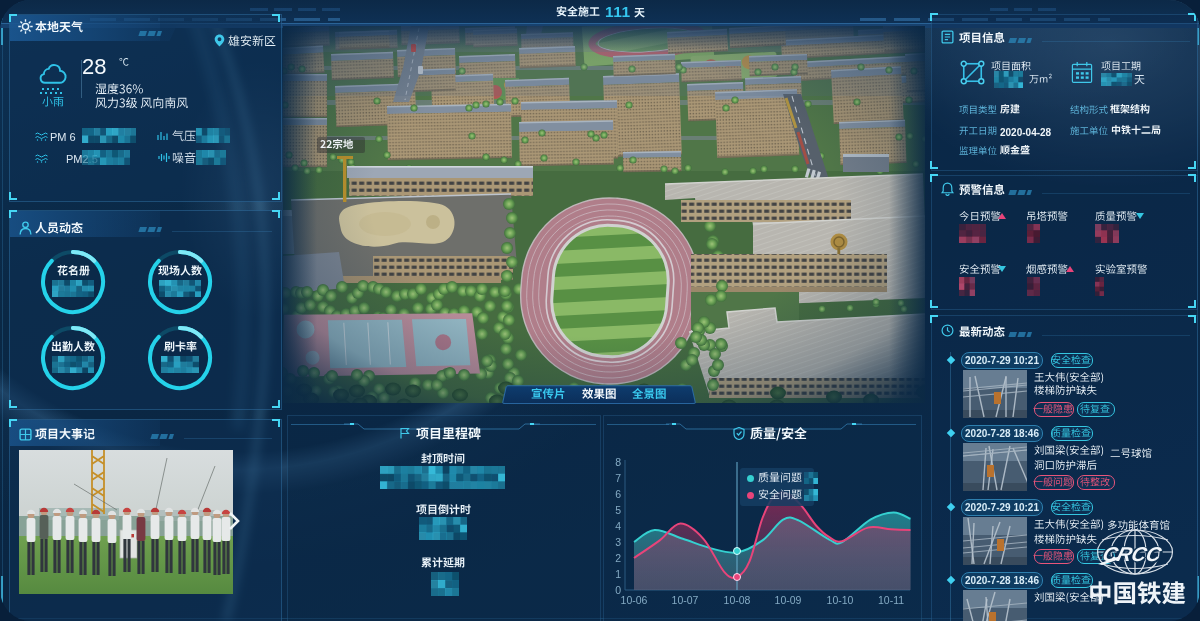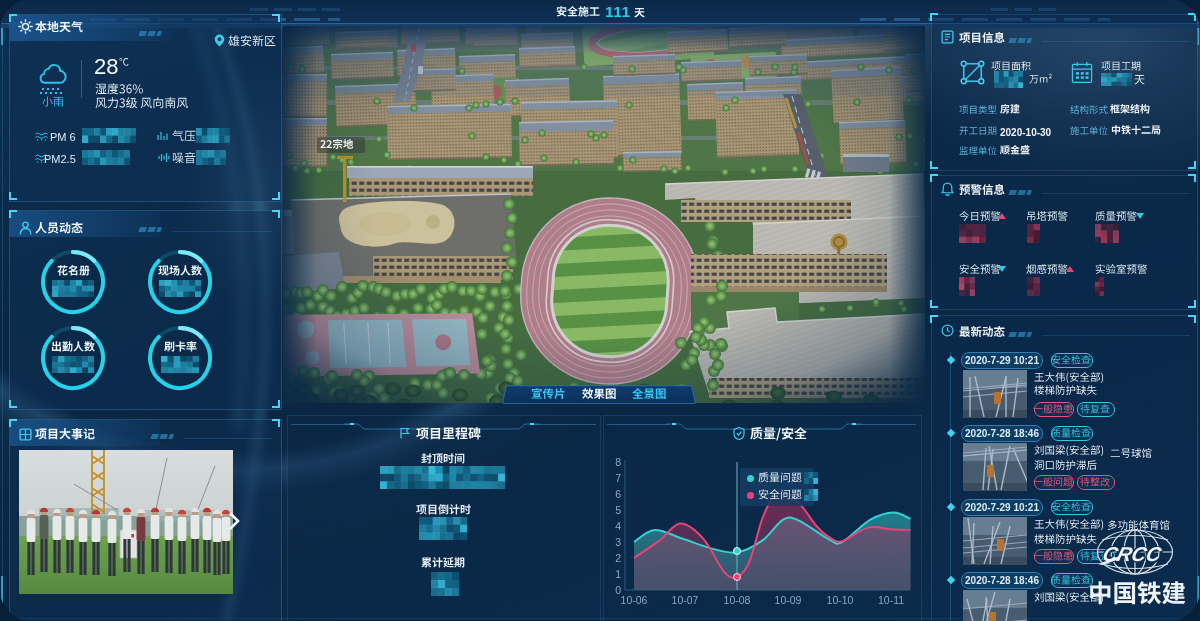--- a/index.html
+++ b/index.html
@@ -846,21 +846,21 @@
     </svg>
 <svg style="position:absolute;left:37px;top:59px" width="30" height="28" viewBox="0 0 40 38">
 <path d="M31 16 a8 8 0 0 0 -15.5 -2.6 A7 7 0 0 0 9 20.5 a6 6 0 0 0 1.5 11.8 h19 a8 8 0 0 0 1.5 -16.3 z" fill="none" stroke="#2fc2e8" stroke-width="2.6"></path>
     </svg>
 <div style="position:absolute;left:42px;top:88px;width:20px;height:2px;background:repeating-linear-gradient(90deg,#2fc2e8 0 2px,rgba(0,0,0,0) 2px 5px)"></div>
 <div style="position:absolute;left:40px;top:92px;width:24px;height:2px;background:repeating-linear-gradient(90deg,#2fc2e8 0 2px,rgba(0,0,0,0) 2px 5px)"></div>
 <svg style="position:absolute;left:42.0px;top:96.0px;overflow:visible" width="2" height="2">
       <path transform="translate(0,9.5)" fill="#2fc2e8" d="M5.1 -9.1V-0.3C5.1 -0 5 0 4.8 0C4.6 0 3.8 0.1 3 0C3.1 0.3 3.3 0.6 3.3 0.9C4.3 0.9 5 0.9 5.4 0.7C5.8 0.6 6 0.3 6 -0.3V-9.1ZM7.8 -6.3C8.7 -4.7 9.6 -2.6 9.8 -1.3L10.7 -1.7C10.4 -3 9.5 -5 8.5 -6.6ZM2.2 -6.5C1.9 -5 1.3 -3.1 0.4 -2C0.6 -1.9 0.9 -1.7 1.1 -1.5C2.1 -2.7 2.8 -4.7 3.1 -6.3Z M13.3 -4.4C14 -4 14.8 -3.5 15.2 -3.1L15.7 -3.6C15.3 -4 14.4 -4.5 13.8 -4.9ZM13.2 -2.2C13.9 -1.8 14.8 -1.2 15.2 -0.8L15.7 -1.4C15.2 -1.7 14.4 -2.3 13.7 -2.7ZM17.3 -4.4C18 -4 18.8 -3.5 19.3 -3.1L19.8 -3.7C19.3 -4 18.4 -4.5 17.8 -4.9ZM17.1 -2.3C17.8 -1.8 18.7 -1.2 19.2 -0.9L19.7 -1.4C19.2 -1.8 18.3 -2.3 17.6 -2.7ZM11.6 -8.5V-7.7H16V-6.3H12.1V0.9H12.9V-5.5H16V0.7H16.9V-5.5H20.1V-0.2C20.1 0 20.1 0 19.9 0.1C19.7 0.1 19 0.1 18.3 0C18.4 0.3 18.6 0.6 18.6 0.8C19.5 0.8 20.1 0.8 20.5 0.7C20.8 0.5 20.9 0.3 20.9 -0.2V-6.3H16.9V-7.7H21.4V-8.5Z"></path>
     </svg>
 <div style="position:absolute;left:81px;top:60px;width:1px;height:38px;background:rgba(120,180,220,0.35)"></div>
-<div style="position:absolute;left:94px;top:55px;font:400 22px/24px 'Liberation Sans',sans-serif;color:#f5fafd;white-space:nowrap">28</div>
+<div style="position:absolute;left:82px;top:55px;font:400 22px/24px 'Liberation Sans',sans-serif;color:#f5fafd;white-space:nowrap">28</div>
 <svg style="position:absolute;left:119.0px;top:57.0px;overflow:visible" width="2" height="2">
       <path transform="translate(0,8.6)" fill="#d8e8f2" d="M1.9 -4.8C2.6 -4.8 3.3 -5.3 3.3 -6.2C3.3 -7.1 2.6 -7.6 1.9 -7.6C1.1 -7.6 0.5 -7.1 0.5 -6.2C0.5 -5.3 1.1 -4.8 1.9 -4.8ZM1.9 -5.3C1.4 -5.3 1 -5.7 1 -6.2C1 -6.7 1.4 -7.1 1.9 -7.1C2.4 -7.1 2.7 -6.7 2.7 -6.2C2.7 -5.7 2.4 -5.3 1.9 -5.3ZM7.4 0.1C8.3 0.1 9 -0.2 9.6 -0.9L9 -1.5C8.6 -1 8.1 -0.7 7.4 -0.7C6 -0.7 5.1 -1.9 5.1 -3.7C5.1 -5.5 6 -6.6 7.4 -6.6C8 -6.6 8.5 -6.4 8.9 -6L9.4 -6.5C9 -7 8.3 -7.5 7.4 -7.5C5.5 -7.5 4.1 -6 4.1 -3.6C4.1 -1.3 5.5 0.1 7.4 0.1Z"></path>
     </svg>
 <svg style="position:absolute;left:95.0px;top:83.0px;overflow:visible" width="2" height="2">
       <path transform="translate(0,10.3)" fill="#e4eef6" d="M5.2 -6.9H9.8V-5.7H5.2ZM5.2 -8.8H9.8V-7.6H5.2ZM4.3 -9.6V-4.9H10.7V-9.6ZM3.8 -3.6C4.3 -2.7 4.7 -1.5 4.9 -0.8L5.7 -1.1C5.5 -1.8 5.1 -3 4.6 -3.8ZM10.4 -3.9C10.2 -3 9.6 -1.8 9.2 -1L9.9 -0.8C10.3 -1.5 10.9 -2.7 11.3 -3.6ZM1.1 -9.3C1.9 -8.9 2.7 -8.4 3.2 -8L3.7 -8.7C3.3 -9.1 2.4 -9.6 1.6 -9.9ZM0.5 -6.1C1.2 -5.8 2.1 -5.2 2.6 -4.8L3.1 -5.5C2.6 -6 1.7 -6.5 1 -6.8ZM0.8 0.2 1.6 0.7C2.1 -0.4 2.8 -1.9 3.3 -3.2L2.6 -3.7C2 -2.3 1.3 -0.7 0.8 0.2ZM8.1 -4.5V-0.2H6.9V-4.5H6V-0.2H3.1V0.6H11.5V-0.2H8.9V-4.5Z M16.6 -7.7V-6.7H14.7V-5.9H16.6V-3.9H21.3V-5.9H23.2V-6.7H21.3V-7.7H20.4V-6.7H17.5V-7.7ZM20.4 -5.9V-4.7H17.5V-5.9ZM21.1 -2.4C20.6 -1.8 19.8 -1.3 18.9 -0.9C18.1 -1.3 17.4 -1.8 16.9 -2.4ZM14.9 -3.2V-2.4H16.4L16 -2.3C16.5 -1.6 17.2 -1 18 -0.6C16.8 -0.2 15.6 0 14.3 0.1C14.4 0.3 14.6 0.7 14.7 0.9C16.2 0.7 17.6 0.4 18.9 -0.1C20.1 0.4 21.5 0.8 23 1C23.1 0.7 23.4 0.4 23.5 0.2C22.2 0.1 21 -0.2 19.9 -0.6C21 -1.1 21.9 -1.9 22.4 -2.9L21.8 -3.2L21.7 -3.2ZM17.7 -9.9C17.8 -9.6 18 -9.2 18.2 -8.9H13.5V-5.6C13.5 -3.8 13.4 -1.3 12.4 0.6C12.7 0.6 13.1 0.8 13.2 1C14.3 -0.9 14.4 -3.7 14.4 -5.6V-8H23.4V-8.9H19.2C19 -9.3 18.8 -9.8 18.6 -10.1Z M27.2 0.2C28.7 0.2 30 -0.8 30 -2.4C30 -3.6 29.2 -4.3 28.1 -4.6V-4.6C29.1 -5 29.7 -5.7 29.7 -6.8C29.7 -8.1 28.6 -9 27.1 -9C26.1 -9 25.3 -8.5 24.7 -7.9L25.3 -7.2C25.8 -7.7 26.4 -8.1 27.1 -8.1C28 -8.1 28.6 -7.5 28.6 -6.7C28.6 -5.7 28 -5 26.1 -5V-4.2C28.2 -4.2 28.9 -3.5 28.9 -2.4C28.9 -1.4 28.1 -0.8 27.1 -0.8C26.1 -0.8 25.4 -1.2 24.9 -1.8L24.3 -1.1C24.9 -0.4 25.8 0.2 27.2 0.2Z M34.3 0.2C35.6 0.2 36.8 -1 36.8 -2.7C36.8 -4.5 35.8 -5.5 34.4 -5.5C33.7 -5.5 32.9 -5.1 32.4 -4.4C32.4 -7.1 33.4 -8.1 34.6 -8.1C35.2 -8.1 35.7 -7.8 36 -7.4L36.6 -8.1C36.2 -8.6 35.5 -9 34.6 -9C32.9 -9 31.3 -7.6 31.3 -4.2C31.3 -1.3 32.6 0.2 34.3 0.2ZM32.4 -3.5C33 -4.3 33.6 -4.6 34.2 -4.6C35.2 -4.6 35.8 -3.9 35.8 -2.7C35.8 -1.5 35.1 -0.7 34.3 -0.7C33.2 -0.7 32.5 -1.7 32.4 -3.5Z M39.8 -3.4C41 -3.4 41.8 -4.4 41.8 -6.2C41.8 -8 41 -9 39.8 -9C38.6 -9 37.8 -8 37.8 -6.2C37.8 -4.4 38.6 -3.4 39.8 -3.4ZM39.8 -4.1C39.1 -4.1 38.6 -4.8 38.6 -6.2C38.6 -7.6 39.1 -8.3 39.8 -8.3C40.5 -8.3 40.9 -7.6 40.9 -6.2C40.9 -4.8 40.5 -4.1 39.8 -4.1ZM40 0.2H40.8L45.6 -9H44.9ZM45.9 0.2C47.1 0.2 47.9 -0.9 47.9 -2.6C47.9 -4.4 47.1 -5.4 45.9 -5.4C44.7 -5.4 43.9 -4.4 43.9 -2.6C43.9 -0.9 44.7 0.2 45.9 0.2ZM45.9 -0.5C45.2 -0.5 44.7 -1.2 44.7 -2.6C44.7 -4 45.2 -4.7 45.9 -4.7C46.6 -4.7 47.1 -4 47.1 -2.6C47.1 -1.2 46.6 -0.5 45.9 -0.5Z"></path>
     </svg>
 <svg style="position:absolute;left:95.0px;top:97.0px;overflow:visible" width="2" height="2">
       <path transform="translate(0,10.3)" fill="#e4eef6" d="M1.9 -9.5V-5.9C1.9 -4 1.8 -1.4 0.5 0.4C0.7 0.5 1.1 0.8 1.2 1C2.6 -0.9 2.8 -3.9 2.8 -5.9V-8.6H9.1C9.1 -2.4 9.1 0.8 10.7 0.8C11.4 0.8 11.6 0.3 11.7 -1.3C11.5 -1.4 11.2 -1.7 11.1 -1.9C11 -0.9 11 -0.1 10.8 -0.1C10 -0.1 10 -3.8 10 -9.5ZM7.3 -7.8C7 -6.8 6.6 -5.8 6.1 -4.9C5.4 -5.8 4.8 -6.6 4.1 -7.3L3.4 -6.9C4.1 -6.1 4.9 -5.1 5.6 -4.1C4.8 -2.9 3.9 -1.8 2.9 -1.1C3.1 -0.9 3.4 -0.6 3.6 -0.4C4.5 -1.1 5.4 -2.2 6.2 -3.4C6.9 -2.3 7.6 -1.3 8 -0.6L8.8 -1.1C8.3 -1.9 7.5 -3 6.6 -4.2C7.2 -5.3 7.7 -6.4 8.1 -7.6Z M16.9 -10.1V-8V-7.5H13V-6.5H16.9C16.7 -4.3 15.9 -1.6 12.6 0.3C12.9 0.5 13.2 0.8 13.3 1C16.8 -1.1 17.6 -4 17.8 -6.5H21.9C21.7 -2.3 21.4 -0.6 21 -0.2C20.8 -0 20.7 0 20.4 0C20.1 0 19.4 -0 18.5 -0.1C18.7 0.2 18.8 0.6 18.9 0.8C19.6 0.9 20.4 0.9 20.8 0.9C21.2 0.8 21.5 0.7 21.8 0.4C22.3 -0.2 22.6 -2 22.9 -7C22.9 -7.1 22.9 -7.5 22.9 -7.5H17.9V-8V-10.1Z M27.2 0.2C28.7 0.2 30 -0.8 30 -2.4C30 -3.6 29.2 -4.3 28.1 -4.6V-4.6C29.1 -5 29.7 -5.7 29.7 -6.8C29.7 -8.1 28.6 -9 27.1 -9C26.1 -9 25.3 -8.5 24.7 -7.9L25.3 -7.2C25.8 -7.7 26.4 -8.1 27.1 -8.1C28 -8.1 28.6 -7.5 28.6 -6.7C28.6 -5.7 28 -5 26.1 -5V-4.2C28.2 -4.2 28.9 -3.5 28.9 -2.4C28.9 -1.4 28.1 -0.8 27.1 -0.8C26.1 -0.8 25.4 -1.2 24.9 -1.8L24.3 -1.1C24.9 -0.4 25.8 0.2 27.2 0.2Z M31.2 -0.7 31.4 0.2C32.5 -0.2 34 -0.8 35.4 -1.4L35.3 -2.1C33.8 -1.6 32.2 -1 31.2 -0.7ZM35.5 -9.3V-8.5H36.8C36.7 -4.6 36.2 -1.5 34.6 0.4C34.8 0.6 35.2 0.8 35.4 1C36.4 -0.4 37 -2.1 37.3 -4.3C37.7 -3.3 38.2 -2.4 38.8 -1.6C38.1 -0.8 37.2 -0.1 36.3 0.3C36.5 0.4 36.8 0.8 36.9 1C37.8 0.5 38.7 -0.1 39.4 -0.9C40 -0.1 40.8 0.5 41.6 0.9C41.8 0.7 42 0.4 42.3 0.2C41.4 -0.2 40.6 -0.8 39.9 -1.6C40.8 -2.7 41.4 -4.1 41.8 -5.8L41.2 -6.1L41 -6H39.8C40.1 -7 40.5 -8.3 40.7 -9.3ZM37.7 -8.5H39.6C39.3 -7.3 39 -6.1 38.7 -5.2H40.7C40.4 -4.1 40 -3.1 39.4 -2.2C38.6 -3.3 37.9 -4.6 37.5 -6C37.6 -6.8 37.7 -7.6 37.7 -8.5ZM31.3 -5.1C31.5 -5.2 31.8 -5.2 33.3 -5.4C32.8 -4.6 32.3 -4 32 -3.8C31.7 -3.3 31.4 -3 31.1 -3C31.2 -2.7 31.3 -2.3 31.4 -2.1C31.7 -2.3 32.1 -2.5 35.3 -3.4C35.2 -3.6 35.2 -4 35.2 -4.2L32.9 -3.5C33.7 -4.6 34.6 -5.8 35.4 -7.1L34.6 -7.6C34.4 -7.1 34.1 -6.7 33.9 -6.2L32.3 -6.1C33 -7.1 33.7 -8.4 34.3 -9.7L33.4 -10.1C32.9 -8.6 32 -7.1 31.7 -6.7C31.5 -6.3 31.3 -6 31 -5.9C31.1 -5.7 31.3 -5.3 31.3 -5.1Z M47.3 -9.5V-5.9C47.3 -4 47.1 -1.4 45.8 0.4C46 0.5 46.4 0.8 46.6 1C48 -0.9 48.2 -3.9 48.2 -5.9V-8.6H54.5C54.5 -2.4 54.5 0.8 56.1 0.8C56.7 0.8 56.9 0.3 57 -1.3C56.8 -1.4 56.6 -1.7 56.4 -1.9C56.4 -0.9 56.3 -0.1 56.1 -0.1C55.3 -0.1 55.3 -3.8 55.4 -9.5ZM52.7 -7.8C52.4 -6.8 51.9 -5.8 51.4 -4.9C50.8 -5.8 50.1 -6.6 49.5 -7.3L48.7 -6.9C49.5 -6.1 50.2 -5.1 51 -4.1C50.2 -2.9 49.2 -1.8 48.2 -1.1C48.4 -0.9 48.7 -0.6 48.9 -0.4C49.9 -1.1 50.7 -2.2 51.5 -3.4C52.3 -2.3 52.9 -1.3 53.3 -0.6L54.2 -1.1C53.7 -1.9 52.9 -3 52 -4.2C52.6 -5.3 53.1 -6.4 53.5 -7.6Z M62.6 -10.1C62.4 -9.5 62.1 -8.7 61.8 -8H58.5V1H59.4V-7.1H67.3V-0.2C67.3 -0 67.3 0 67 0C66.8 0.1 65.9 0.1 65.1 0C65.2 0.3 65.3 0.7 65.4 1C66.5 1 67.2 0.9 67.7 0.8C68.1 0.6 68.2 0.4 68.2 -0.2V-8H62.8C63.1 -8.6 63.5 -9.3 63.7 -9.9ZM61.8 -4.7H64.9V-2.4H61.8ZM61 -5.5V-0.7H61.8V-1.6H65.7V-5.5Z M73.2 -5.5C73.5 -5.1 73.8 -4.5 73.9 -4.1L74.6 -4.3C74.5 -4.7 74.2 -5.3 73.9 -5.7ZM74.8 -10.1V-8.9H70.1V-8H74.8V-6.8H70.7V0.9H71.6V-5.9H79.1V-0.1C79.1 0.1 79 0.2 78.8 0.2C78.6 0.2 77.9 0.2 77.1 0.2C77.2 0.4 77.4 0.7 77.4 1C78.4 1 79.1 1 79.5 0.8C79.9 0.7 80 0.4 80 -0.1V-6.8H75.8V-8H80.6V-8.9H75.8V-10.1ZM76.8 -5.8C76.6 -5.3 76.3 -4.5 76 -4.1H72.5V-3.3H74.9V-2.1H72.3V-1.4H74.9V0.7H75.7V-1.4H78.4V-2.1H75.7V-3.3H78.2V-4.1H76.8C77 -4.5 77.3 -5 77.6 -5.5Z M83.3 -9.5V-5.9C83.3 -4 83.1 -1.4 81.8 0.4C82 0.5 82.4 0.8 82.6 1C84 -0.9 84.2 -3.9 84.2 -5.9V-8.6H90.5C90.5 -2.4 90.5 0.8 92.1 0.8C92.7 0.8 92.9 0.3 93 -1.3C92.8 -1.4 92.6 -1.7 92.4 -1.9C92.4 -0.9 92.3 -0.1 92.1 -0.1C91.3 -0.1 91.3 -3.8 91.4 -9.5ZM88.7 -7.8C88.4 -6.8 87.9 -5.8 87.4 -4.9C86.8 -5.8 86.1 -6.6 85.5 -7.3L84.7 -6.9C85.5 -6.1 86.2 -5.1 87 -4.1C86.2 -2.9 85.2 -1.8 84.2 -1.1C84.4 -0.9 84.7 -0.6 84.9 -0.4C85.9 -1.1 86.7 -2.2 87.5 -3.4C88.3 -2.3 88.9 -1.3 89.3 -0.6L90.2 -1.1C89.7 -1.9 88.9 -3 88 -4.2C88.6 -5.3 89.1 -6.4 89.5 -7.6Z"></path>
     </svg>
 <svg style="position:absolute;left:35px;top:131px" width="13" height="10" viewBox="0 0 26 20">
@@ -921,21 +921,21 @@
       <g stroke="#2fc2e8" stroke-width="2" fill="none">
         <path d="M1 6 q4 -4 8 0 t8 0 t8 0"></path>
         <path d="M1 13 q4 -4 8 0 t8 0 t8 0"></path>
       </g>
       <g fill="#2fc2e8">
         <circle cx="5" cy="18" r="1.4"></circle>
         <circle cx="13" cy="18" r="1.4"></circle>
         <circle cx="21" cy="18" r="1.4"></circle>
       </g>
     </svg>
-<div style="position:absolute;left:44px;top:153px;font:400 11px/13px 'Liberation Sans',sans-serif;color:#dce8f2;white-space:nowrap">PM2.5</div>
+<div style="position:absolute;left:66px;top:153px;font:400 11px/13px 'Liberation Sans',sans-serif;color:#dce8f2;white-space:nowrap">PM2.5</div>
 <svg style="position:absolute;left:82px;top:150px" width="48" height="15">
       <rect x="0.0" y="0.0" width="6.4" height="7.9" fill="#2191b2" opacity="0.76"></rect>
       <rect x="6.0" y="0.0" width="6.4" height="7.9" fill="#2191b2" opacity="0.86"></rect>
       <rect x="12.0" y="0.0" width="6.4" height="7.9" fill="#29a3c4" opacity="0.86"></rect>
       <rect x="18.0" y="0.0" width="6.4" height="7.9" fill="#14688a" opacity="0.88"></rect>
       <rect x="24.0" y="0.0" width="6.4" height="7.9" fill="#2191b2" opacity="0.72"></rect>
       <rect x="30.0" y="0.0" width="6.4" height="7.9" fill="#0f5a78" opacity="0.94"></rect>
       <rect x="36.0" y="0.0" width="6.4" height="7.9" fill="#1d7d9c" opacity="0.77"></rect>
       <rect x="42.0" y="0.0" width="6.4" height="7.9" fill="#29a3c4" opacity="0.65"></rect>
       <rect x="0.0" y="7.5" width="6.4" height="7.9" fill="#1d7d9c" opacity="0.57"></rect>
@@ -1603,21 +1603,21 @@
     </svg>
 <svg style="position:absolute;left:1070.0px;top:105.0px;overflow:visible" width="2" height="2">
       <path transform="translate(0,8.2)" fill="#5fb6dc" d="M0.3 -0.5 0.5 0.2C1.4 0 2.7 -0.2 3.9 -0.5L3.8 -1.2C2.5 -0.9 1.2 -0.6 0.3 -0.5ZM0.5 -4.1C0.7 -4.1 0.9 -4.2 2.1 -4.3C1.7 -3.7 1.3 -3.2 1.1 -3.1C0.8 -2.7 0.6 -2.5 0.4 -2.4C0.4 -2.3 0.6 -1.9 0.6 -1.7C0.8 -1.9 1.2 -1.9 3.8 -2.4C3.8 -2.6 3.8 -2.9 3.8 -3.1L1.7 -2.7C2.4 -3.5 3.2 -4.6 3.8 -5.6L3.2 -6C3 -5.6 2.8 -5.3 2.6 -5L1.3 -4.9C1.9 -5.6 2.4 -6.6 2.8 -7.6L2.1 -7.9C1.7 -6.8 1 -5.6 0.8 -5.3C0.6 -5 0.5 -4.8 0.3 -4.8C0.4 -4.6 0.5 -4.2 0.5 -4.1ZM6.1 -8V-6.7H3.9V-6H6.1V-4.5H4.1V-3.9H8.8V-4.5H6.8V-6H9V-6.7H6.8V-8ZM4.4 -2.9V0.8H5.1V0.3H7.8V0.7H8.6V-2.9ZM5.1 -0.3V-2.2H7.8V-0.3Z M14.4 -8C14.1 -6.7 13.6 -5.4 12.9 -4.6C13.1 -4.5 13.3 -4.3 13.5 -4.2C13.8 -4.6 14.1 -5.2 14.4 -5.8H17.7C17.6 -1.9 17.4 -0.4 17.1 -0.1C17 0 16.9 0.1 16.8 0.1C16.6 0.1 16.1 0.1 15.6 0C15.7 0.2 15.8 0.5 15.8 0.7C16.3 0.8 16.8 0.8 17.1 0.7C17.4 0.7 17.6 0.6 17.8 0.4C18.1 -0.1 18.3 -1.6 18.4 -6.1C18.4 -6.1 18.4 -6.4 18.4 -6.4H14.7C14.8 -6.9 15 -7.3 15.1 -7.8ZM15.5 -3.6C15.7 -3.2 15.8 -2.8 16 -2.5L14.3 -2.2C14.7 -2.9 15.1 -3.9 15.4 -4.9L14.8 -5.1C14.5 -4 14 -2.8 13.8 -2.5C13.7 -2.2 13.5 -2 13.4 -1.9C13.4 -1.8 13.6 -1.4 13.6 -1.3C13.8 -1.4 14.1 -1.5 16.2 -1.9C16.3 -1.7 16.3 -1.4 16.4 -1.2L16.9 -1.5C16.8 -2.1 16.4 -3 16 -3.8ZM11.4 -8V-6.1H10V-5.5H11.3C11 -4.2 10.4 -2.7 9.8 -1.9C9.9 -1.7 10.1 -1.4 10.2 -1.2C10.6 -1.8 11.1 -2.9 11.4 -3.9V0.8H12.1V-4.2C12.3 -3.7 12.7 -3.1 12.8 -2.8L13.2 -3.3C13.1 -3.6 12.3 -4.7 12.1 -5V-5.5H13.2V-6.1H12.1V-8Z M27 -7.8C26.4 -7.1 25.4 -6.3 24.5 -5.8C24.6 -5.7 24.8 -5.5 25 -5.3C25.9 -5.8 27 -6.7 27.7 -7.6ZM27.3 -5.2C26.7 -4.4 25.5 -3.5 24.5 -3C24.7 -2.9 24.9 -2.7 25.1 -2.5C26.1 -3.1 27.2 -4 28 -4.9ZM27.5 -2.6C26.8 -1.5 25.5 -0.4 24.1 0.2C24.2 0.3 24.5 0.6 24.6 0.8C26 0.1 27.4 -1.1 28.2 -2.4ZM22.8 -6.7V-4.3H21.3V-6.7ZM19.4 -4.3V-3.6H20.6C20.6 -2.2 20.4 -0.8 19.4 0.3C19.5 0.4 19.8 0.7 19.9 0.8C21 -0.4 21.3 -2 21.3 -3.6H22.8V0.8H23.5V-3.6H24.6V-4.3H23.5V-6.7H24.4V-7.4H19.6V-6.7H20.6V-4.3Z M35.2 -7.5C35.7 -7.2 36.3 -6.7 36.6 -6.3L37.1 -6.8C36.8 -7.1 36.2 -7.6 35.7 -7.9ZM33.9 -7.9C33.9 -7.4 33.9 -6.8 33.9 -6.2H29V-5.5H34C34.2 -2 35 0.8 36.6 0.8C37.3 0.8 37.6 0.3 37.7 -1.4C37.5 -1.4 37.2 -1.6 37.1 -1.8C37 -0.5 36.9 0 36.6 0C35.7 0 34.9 -2.3 34.7 -5.5H37.5V-6.2H34.7C34.6 -6.8 34.6 -7.3 34.6 -7.9ZM29.1 -0.2 29.3 0.5C30.5 0.2 32.3 -0.2 33.9 -0.6L33.8 -1.2L31.8 -0.8V-3.4H33.6V-4.1H29.4V-3.4H31.1V-0.6Z"></path>
     </svg>
 <svg style="position:absolute;left:1110.0px;top:104.0px;overflow:visible" width="2" height="2">
       <path transform="translate(0,8.6)" fill="#f0f6fa" d="M5.2 -2.2V-1.2H9.4V-2.2H7.8V-3.3H9.1V-4.3H7.8V-5.3H9.3V-6.3H5.3V-5.3H6.7V-4.3H5.5V-3.3H6.7V-2.2ZM1.6 -8.5V-6.5H0.4V-5.4H1.6C1.3 -4.4 0.8 -3.1 0.2 -2.5C0.4 -2.2 0.6 -1.6 0.7 -1.3C1 -1.7 1.4 -2.4 1.6 -3.1V0.9H2.7V-3.9C3 -3.6 3.2 -3.2 3.3 -2.9L3.9 -3.8V0.4H9.7V-0.7H5V-6.8H9.6V-7.9H3.9V-4C3.6 -4.3 3 -5 2.7 -5.3V-5.4H3.6V-6.5H2.7V-8.5Z M16.6 -6.7H18V-5.1H16.6ZM15.5 -7.7V-4.1H19.2V-7.7ZM14.4 -3.8V-3.1H10.5V-2H13.7C12.8 -1.3 11.5 -0.6 10.3 -0.2C10.6 0 10.9 0.5 11.1 0.8C12.3 0.3 13.5 -0.4 14.4 -1.3V0.9H15.6V-1.3C16.5 -0.5 17.7 0.3 18.9 0.7C19.1 0.4 19.5 -0.1 19.7 -0.3C18.4 -0.7 17.2 -1.3 16.3 -2H19.5V-3.1H15.6V-3.8ZM11.9 -8.5 11.8 -7.5H10.5V-6.5H11.7C11.5 -5.5 11.2 -4.9 10.3 -4.4C10.5 -4.2 10.8 -3.8 11 -3.5C12.2 -4.1 12.6 -5.2 12.9 -6.5H13.9C13.8 -5.5 13.8 -5.1 13.7 -4.9C13.6 -4.9 13.5 -4.8 13.3 -4.8C13.2 -4.8 12.9 -4.8 12.6 -4.9C12.7 -4.6 12.8 -4.2 12.9 -3.8C13.3 -3.8 13.7 -3.8 13.9 -3.9C14.2 -3.9 14.4 -4 14.6 -4.2C14.9 -4.5 15 -5.3 15 -7.1C15.1 -7.2 15.1 -7.5 15.1 -7.5H13L13 -8.5Z M20.3 -0.7 20.4 0.5C21.5 0.3 22.9 0 24.2 -0.3L24.1 -1.4C22.7 -1.2 21.2 -0.9 20.3 -0.7ZM20.6 -4.2C20.7 -4.3 21 -4.3 21.9 -4.4C21.6 -4 21.3 -3.6 21.1 -3.5C20.8 -3.1 20.5 -2.9 20.3 -2.9C20.4 -2.5 20.6 -1.9 20.7 -1.7C20.9 -1.9 21.4 -2 24.1 -2.5C24.1 -2.7 24.1 -3.2 24.1 -3.5L22.3 -3.2C23 -4 23.7 -4.9 24.3 -5.9L23.2 -6.5C23.1 -6.2 22.8 -5.8 22.6 -5.5L21.8 -5.4C22.3 -6.2 22.9 -7.1 23.3 -8L22 -8.5C21.7 -7.4 21 -6.2 20.8 -5.9C20.6 -5.6 20.4 -5.4 20.2 -5.4C20.3 -5 20.5 -4.4 20.6 -4.2ZM26.2 -8.5V-7.3H24.1V-6.1H26.2V-5H24.4V-3.9H29.3V-5H27.5V-6.1H29.6V-7.3H27.5V-8.5ZM24.6 -3.1V0.9H25.8V0.5H27.9V0.8H29.1V-3.1ZM25.8 -0.6V-2.1H27.9V-0.6Z M31.7 -8.5V-6.6H30.4V-5.5H31.6C31.4 -4.3 30.8 -2.9 30.2 -2.1C30.4 -1.8 30.7 -1.2 30.8 -0.9C31.1 -1.4 31.4 -2.2 31.7 -3V0.9H32.9V-3.7C33.1 -3.2 33.3 -2.8 33.4 -2.5L34.1 -3.4C34 -3.6 33.1 -4.9 32.9 -5.2V-5.5H33.8C33.6 -5.4 33.5 -5.2 33.4 -5C33.7 -4.9 34.1 -4.5 34.4 -4.3C34.7 -4.7 35 -5.2 35.3 -5.8H38.3C38.2 -2.2 38 -0.8 37.8 -0.4C37.6 -0.3 37.5 -0.3 37.4 -0.3C37.1 -0.3 36.7 -0.3 36.2 -0.3C36.4 0 36.5 0.6 36.5 0.9C37.1 0.9 37.6 0.9 37.9 0.8C38.3 0.8 38.6 0.7 38.8 0.3C39.2 -0.2 39.3 -1.8 39.5 -6.3C39.5 -6.5 39.5 -6.9 39.5 -6.9H35.8C35.9 -7.3 36.1 -7.8 36.2 -8.2L35 -8.5C34.8 -7.5 34.4 -6.4 33.8 -5.6V-6.6H32.9V-8.5ZM36.1 -3.5 36.4 -2.7 35.4 -2.5C35.8 -3.2 36.2 -4.1 36.5 -5L35.3 -5.3C35.1 -4.2 34.5 -3 34.4 -2.7C34.2 -2.4 34 -2.2 33.9 -2.2C34 -1.9 34.2 -1.4 34.2 -1.1C34.5 -1.3 34.8 -1.4 36.8 -1.8C36.8 -1.5 36.9 -1.3 36.9 -1.2L37.9 -1.5C37.7 -2.1 37.3 -3.1 37 -3.8Z"></path>
     </svg>
 <svg style="position:absolute;left:959.0px;top:126.0px;overflow:visible" width="2" height="2">
       <path transform="translate(0,8.2)" fill="#5fb6dc" d="M6.2 -6.7V-4H3.5V-4.4V-6.7ZM0.5 -4V-3.3H2.7C2.6 -2 2.1 -0.7 0.5 0.3C0.7 0.4 1 0.6 1.1 0.8C2.8 -0.3 3.3 -1.8 3.5 -3.3H6.2V0.8H6.9V-3.3H9V-4H6.9V-6.7H8.7V-7.4H0.8V-6.7H2.8V-4.4L2.8 -4Z M10 -0.7V0H18.5V-0.7H14.6V-6.2H18V-6.9H10.5V-6.2H13.8V-0.7Z M21.4 -3.3H26.1V-0.7H21.4ZM21.4 -4V-6.6H26.1V-4ZM20.7 -7.3V0.7H21.4V0H26.1V0.6H26.9V-7.3Z M30.2 -1.4C29.9 -0.7 29.4 -0.1 28.9 0.3C29 0.4 29.3 0.6 29.5 0.8C30 0.3 30.5 -0.4 30.9 -1.2ZM31.5 -1.1C31.9 -0.6 32.4 0 32.5 0.4L33.1 0.1C32.9 -0.3 32.5 -0.9 32.1 -1.4ZM36.6 -6.9V-5.3H34.7V-6.9ZM34 -7.5V-4.1C34 -2.7 33.9 -0.9 33.1 0.4C33.3 0.5 33.6 0.7 33.7 0.8C34.3 -0.1 34.5 -1.3 34.6 -2.5H36.6V-0.2C36.6 -0 36.6 0 36.4 0C36.3 0 35.8 0 35.3 0C35.4 0.2 35.5 0.5 35.5 0.7C36.2 0.7 36.7 0.7 36.9 0.6C37.2 0.5 37.3 0.3 37.3 -0.2V-7.5ZM36.6 -4.7V-3.1H34.7C34.7 -3.4 34.7 -3.8 34.7 -4.1V-4.7ZM32.2 -7.9V-6.7H30.4V-7.9H29.8V-6.7H29V-6.1H29.8V-2.2H28.9V-1.6H33.5V-2.2H32.8V-6.1H33.5V-6.7H32.8V-7.9ZM30.4 -6.1H32.2V-5.2H30.4ZM30.4 -4.7H32.2V-3.7H30.4ZM30.4 -3.2H32.2V-2.2H30.4Z"></path>
     </svg>
-<div style="position:absolute;left:1000px;top:127px;font:700 10px/12px 'Liberation Sans',sans-serif;color:#f0f6fa;white-space:nowrap">2020-10-30</div>
+<div style="position:absolute;left:1000px;top:127px;font:700 10px/12px 'Liberation Sans',sans-serif;color:#f0f6fa;white-space:nowrap">2020-04-28</div>
 <svg style="position:absolute;left:1070.0px;top:126.0px;overflow:visible" width="2" height="2">
       <path transform="translate(0,8.2)" fill="#5fb6dc" d="M5.3 -8C5 -6.8 4.6 -5.7 3.9 -4.9C4.1 -4.8 4.3 -4.6 4.4 -4.5C4.8 -4.9 5.1 -5.4 5.4 -6H9.1V-6.6H5.6C5.8 -7 5.9 -7.4 6 -7.8ZM4.9 -4.9V-3.4L4.1 -3L4.3 -2.4L4.9 -2.7V-0.4C4.9 0.5 5.1 0.7 6.1 0.7C6.3 0.7 7.8 0.7 8.1 0.7C8.9 0.7 9.1 0.4 9.2 -0.7C9 -0.8 8.7 -0.9 8.5 -1C8.5 -0.1 8.4 0.1 8 0.1C7.7 0.1 6.4 0.1 6.1 0.1C5.6 0.1 5.5 0 5.5 -0.3V-3L6.5 -3.4V-0.8H7.1V-3.7L8.1 -4.2C8.1 -3.1 8.1 -2.2 8 -2.1C8 -1.9 7.9 -1.9 7.8 -1.9C7.7 -1.9 7.5 -1.9 7.3 -1.9C7.4 -1.8 7.5 -1.5 7.5 -1.3C7.7 -1.3 8 -1.3 8.2 -1.4C8.5 -1.5 8.6 -1.6 8.6 -1.9C8.7 -2.2 8.7 -3.4 8.7 -4.8L8.7 -4.9L8.3 -5L8.2 -4.9L8.1 -4.9L7.1 -4.4V-5.6H6.5V-4.1L5.5 -3.7V-4.9ZM1.8 -7.8C2 -7.4 2.2 -6.8 2.3 -6.4H0.4V-5.8H1.5C1.4 -3.4 1.3 -1 0.3 0.3C0.5 0.4 0.7 0.6 0.9 0.8C1.6 -0.3 1.9 -2 2.1 -3.8H3.2C3.1 -1.2 3.1 -0.3 2.9 -0C2.9 0.1 2.8 0.1 2.6 0.1C2.5 0.1 2.1 0.1 1.7 0C1.9 0.2 1.9 0.5 1.9 0.7C2.3 0.7 2.7 0.7 2.9 0.7C3.2 0.7 3.3 0.6 3.5 0.4C3.7 0.1 3.8 -1 3.9 -4.1C3.9 -4.2 3.9 -4.5 3.9 -4.5H2.1L2.1 -5.8H4.2V-6.4H2.4L3 -6.6C2.9 -7 2.7 -7.5 2.4 -8Z M10 -0.7V0H18.5V-0.7H14.6V-6.2H18V-6.9H10.5V-6.2H13.8V-0.7Z M21.1 -4.2H23.4V-3.1H21.1ZM24.1 -4.2H26.5V-3.1H24.1ZM21.1 -5.7H23.4V-4.7H21.1ZM24.1 -5.7H26.5V-4.7H24.1ZM25.7 -7.9C25.5 -7.5 25.1 -6.8 24.8 -6.3H22.5L22.9 -6.5C22.7 -6.9 22.2 -7.5 21.8 -7.9L21.2 -7.7C21.6 -7.3 22 -6.7 22.2 -6.3H20.4V-2.5H23.4V-1.6H19.5V-0.9H23.4V0.8H24.1V-0.9H28V-1.6H24.1V-2.5H27.2V-6.3H25.6C25.9 -6.7 26.2 -7.2 26.5 -7.7Z M32 -6.3V-5.6H37.2V-6.3ZM32.6 -4.8C32.9 -3.5 33.2 -1.8 33.3 -0.8L34 -1C33.9 -1.9 33.6 -3.6 33.3 -5ZM33.9 -7.9C34.1 -7.4 34.3 -6.8 34.4 -6.4L35.1 -6.6C35 -7 34.8 -7.6 34.6 -8ZM31.6 -0.3V0.4H37.6V-0.3H35.6C36 -1.6 36.3 -3.5 36.6 -4.9L35.9 -5.1C35.7 -3.6 35.3 -1.6 34.9 -0.3ZM31.2 -7.9C30.7 -6.5 29.8 -5.1 28.9 -4.2C29 -4 29.2 -3.6 29.3 -3.4C29.6 -3.8 29.9 -4.2 30.2 -4.6V0.7H30.9V-5.7C31.3 -6.4 31.6 -7 31.9 -7.7Z"></path>
     </svg>
 <svg style="position:absolute;left:1111.0px;top:125.0px;overflow:visible" width="2" height="2">
       <path transform="translate(0,8.6)" fill="#f0f6fa" d="M4.3 -8.5V-6.8H0.9V-1.7H2.1V-2.2H4.3V0.9H5.6V-2.2H7.9V-1.7H9.1V-6.8H5.6V-8.5ZM2.1 -3.4V-5.6H4.3V-3.4ZM7.9 -3.4H5.6V-5.6H7.9Z M10.6 -3.6V-2.5H11.9V-1C11.9 -0.6 11.6 -0.3 11.3 -0.1C11.6 0.1 11.8 0.6 11.9 0.9C12.1 0.7 12.4 0.5 14.4 -0.5C14.3 -0.7 14.2 -1.2 14.2 -1.5L13 -0.9V-2.5H14.4V-3.6H13V-4.6H14.1V-5.7H11.3C11.5 -5.9 11.7 -6.1 11.9 -6.4H14.3V-7.5H12.5C12.6 -7.7 12.7 -7.9 12.8 -8.2L11.7 -8.5C11.4 -7.6 10.8 -6.7 10.2 -6.2C10.3 -5.9 10.6 -5.3 10.7 -5C10.9 -5.1 11 -5.3 11.1 -5.4V-4.6H11.9V-3.6ZM16.5 -8.4V-6.8H15.9C15.9 -7.2 16 -7.5 16.1 -7.9L14.9 -8.1C14.8 -6.9 14.6 -5.7 14.2 -5C14.4 -4.9 14.9 -4.6 15.1 -4.4C15.3 -4.8 15.5 -5.2 15.6 -5.7H16.5V-5.3C16.5 -5 16.5 -4.6 16.4 -4.2H14.5V-3.1H16.3C16 -2 15.4 -0.8 14.1 0C14.4 0.2 14.8 0.6 15 0.9C16 0.1 16.7 -0.8 17.1 -1.7C17.5 -0.6 18.1 0.3 19 0.8C19.2 0.5 19.5 0.1 19.8 -0.1C18.8 -0.7 18.1 -1.8 17.7 -3.1H19.6V-4.2H17.6C17.7 -4.6 17.7 -5 17.7 -5.3V-5.7H19.3V-6.8H17.7V-8.4Z M24.4 -8.5V-4.9H20.5V-3.6H24.4V0.9H25.7V-3.6H29.6V-4.9H25.7V-8.5Z M31.4 -7.1V-5.8H38.6V-7.1ZM30.5 -1.3V0.1H39.5V-1.3Z M43 -2.9V0.5H44.1V-0.1H46.5C46.6 0.2 46.7 0.6 46.8 0.9C47.2 0.9 47.7 0.9 48 0.8C48.3 0.8 48.5 0.7 48.8 0.4C49.1 0 49.2 -1.1 49.3 -4C49.3 -4.2 49.3 -4.5 49.3 -4.5H42.6L42.6 -5.2H48.5V-8H41.4V-5.6C41.4 -4 41.3 -1.7 40.2 -0.1C40.5 0 41 0.4 41.2 0.6C42 -0.5 42.3 -2 42.5 -3.5H48C48 -1.4 47.9 -0.6 47.7 -0.4C47.6 -0.2 47.5 -0.2 47.4 -0.2H47V-2.9ZM42.6 -7H47.4V-6.2H42.6ZM44.1 -1.9H45.9V-1H44.1Z"></path>
     </svg>
 <svg style="position:absolute;left:959.0px;top:146.0px;overflow:visible" width="2" height="2">
       <path transform="translate(0,8.2)" fill="#5fb6dc" d="M6 -4.9C6.7 -4.5 7.5 -3.8 7.9 -3.4L8.5 -3.8C8.1 -4.2 7.2 -4.9 6.6 -5.3ZM3 -8V-3.4H3.7V-8ZM1.1 -7.6V-3.7H1.8V-7.6ZM5.9 -8C5.5 -6.6 4.9 -5.2 4.1 -4.4C4.2 -4.3 4.6 -4.1 4.7 -4C5.1 -4.5 5.6 -5.2 5.9 -6H9V-6.6H6.2C6.3 -7 6.4 -7.4 6.5 -7.8ZM1.5 -2.9V-0.1H0.4V0.5H9.1V-0.1H8.1V-2.9ZM2.2 -0.1V-2.2H3.5V-0.1ZM4.1 -0.1V-2.2H5.4V-0.1ZM6.1 -0.1V-2.2H7.4V-0.1Z M14 -5.1H15.5V-3.9H14ZM16.1 -5.1H17.5V-3.9H16.1ZM14 -6.9H15.5V-5.7H14ZM16.1 -6.9H17.5V-5.7H16.1ZM12.5 -0.2V0.4H18.7V-0.2H16.1V-1.5H18.4V-2.2H16.1V-3.3H18.2V-7.5H13.4V-3.3H15.4V-2.2H13.3V-1.5H15.4V-0.2ZM9.8 -0.9 10 -0.2C10.8 -0.5 11.9 -0.9 13 -1.2L12.8 -1.9L11.8 -1.6V-3.9H12.8V-4.6H11.8V-6.7H12.9V-7.3H9.9V-6.7H11.1V-4.6H10V-3.9H11.1V-1.3C10.6 -1.2 10.2 -1.1 9.8 -0.9Z M21.1 -4.2H23.4V-3.1H21.1ZM24.1 -4.2H26.5V-3.1H24.1ZM21.1 -5.7H23.4V-4.7H21.1ZM24.1 -5.7H26.5V-4.7H24.1ZM25.7 -7.9C25.5 -7.5 25.1 -6.8 24.8 -6.3H22.5L22.9 -6.5C22.7 -6.9 22.2 -7.5 21.8 -7.9L21.2 -7.7C21.6 -7.3 22 -6.7 22.2 -6.3H20.4V-2.5H23.4V-1.6H19.5V-0.9H23.4V0.8H24.1V-0.9H28V-1.6H24.1V-2.5H27.2V-6.3H25.6C25.9 -6.7 26.2 -7.2 26.5 -7.7Z M32 -6.3V-5.6H37.2V-6.3ZM32.6 -4.8C32.9 -3.5 33.2 -1.8 33.3 -0.8L34 -1C33.9 -1.9 33.6 -3.6 33.3 -5ZM33.9 -7.9C34.1 -7.4 34.3 -6.8 34.4 -6.4L35.1 -6.6C35 -7 34.8 -7.6 34.6 -8ZM31.6 -0.3V0.4H37.6V-0.3H35.6C36 -1.6 36.3 -3.5 36.6 -4.9L35.9 -5.1C35.7 -3.6 35.3 -1.6 34.9 -0.3ZM31.2 -7.9C30.7 -6.5 29.8 -5.1 28.9 -4.2C29 -4 29.2 -3.6 29.3 -3.4C29.6 -3.8 29.9 -4.2 30.2 -4.6V0.7H30.9V-5.7C31.3 -6.4 31.6 -7 31.9 -7.7Z"></path>
     </svg>
 <svg style="position:absolute;left:1000.0px;top:145.0px;overflow:visible" width="2" height="2">

